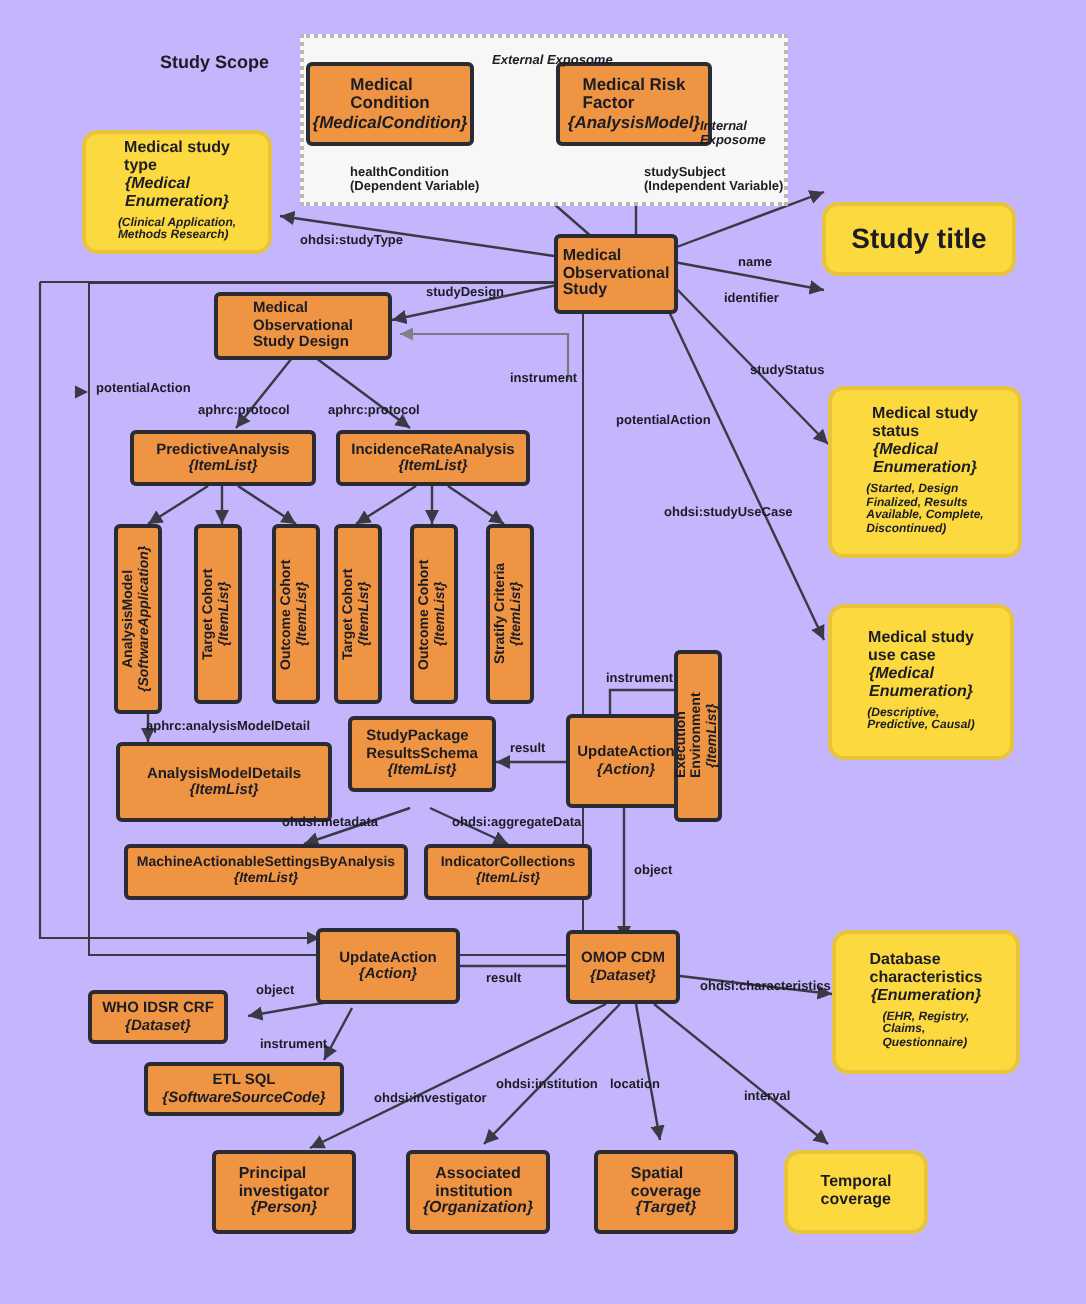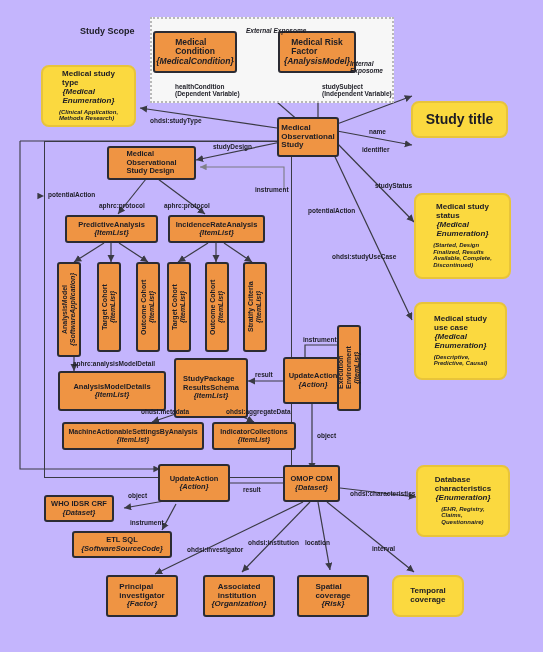--- a/index.html
+++ b/index.html
@@ -228,21 +228,21 @@
       <span>Stratify Criteria</span>
       <span class="n-type">{ItemList}</span>
     </span>
   </div>
 
   <div class="node orange" style="left:58px;top:371px;width:108px;height:40px;font-size:7.5px;">
     <span>AnalysisModelDetails</span>
     <span class="n-type">{ItemList}</span>
   </div>
 
-  <div class="node orange" style="left:174px;top:358px;width:74px;height:60px;font-size:7.5px;">
+  <div class="node orange" style="left:174px;top:358px;width:74px;height:38px;font-size:7.5px;">
     <span style="white-space:pre-line;">StudyPackage
 ResultsSchema</span>
     <span class="n-type">{ItemList}</span>
   </div>
 
   <div class="node orange" style="left:283px;top:357px;width:60px;height:47px;font-size:7.5px;">
     <span>UpdateAction</span>
     <span class="n-type">{Action}</span>
   </div>
 
@@ -289,33 +289,33 @@
 characteristics</span>
     <span class="n-type">{Enumeration}</span>
     <span class="n-sub" style="white-space:pre-line;">(EHR, Registry,
 Claims,
 Questionnaire)</span>
   </div>
 
   <div class="node orange" style="left:106px;top:575px;width:72px;height:42px;font-size:8px;border-width:2.5px;">
     <span style="white-space:pre-line;">Principal
 investigator</span>
-    <span class="n-type">{Factor}</span>
+    <span class="n-type">{Person}</span>
   </div>
 
   <div class="node orange" style="left:203px;top:575px;width:72px;height:42px;font-size:8px;border-width:2.5px;">
     <span style="white-space:pre-line;">Associated
 institution</span>
     <span class="n-type">{Organization}</span>
   </div>
 
   <div class="node orange" style="left:297px;top:575px;width:72px;height:42px;font-size:8px;border-width:2.5px;">
     <span style="white-space:pre-line;">Spatial
 coverage</span>
-    <span class="n-type">{Risk}</span>
+    <span class="n-type">{Target}</span>
   </div>
 
   <div class="node yellow" style="left:392px;top:575px;width:72px;height:42px;font-size:8px;">
     <span style="white-space:pre-line;">Temporal
 coverage</span>
   </div>
 
   <div class="edge-label ital" style="left:246px;top:27px;">External Exposome</div>
   <div class="edge-label ital" style="left:350px;top:60px;white-space:pre-line;text-align:left;">Internal
 Exposome</div>

